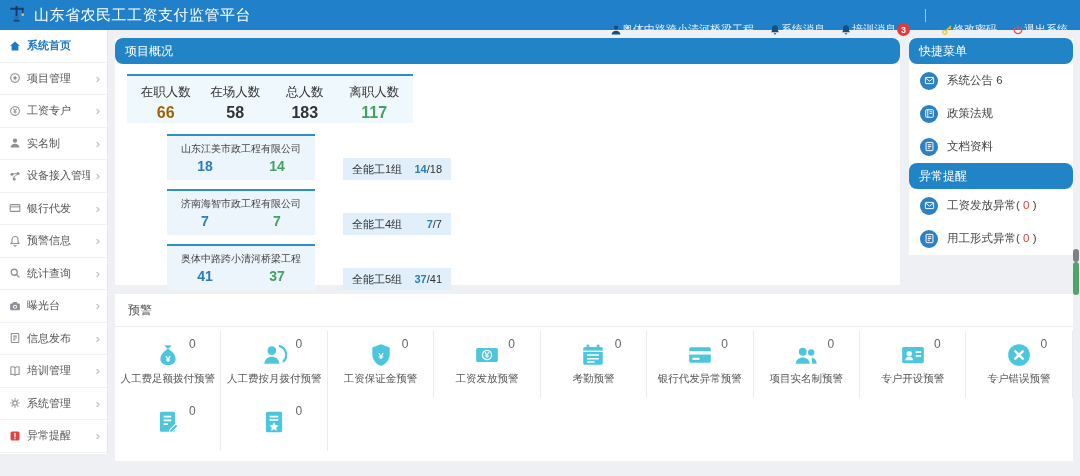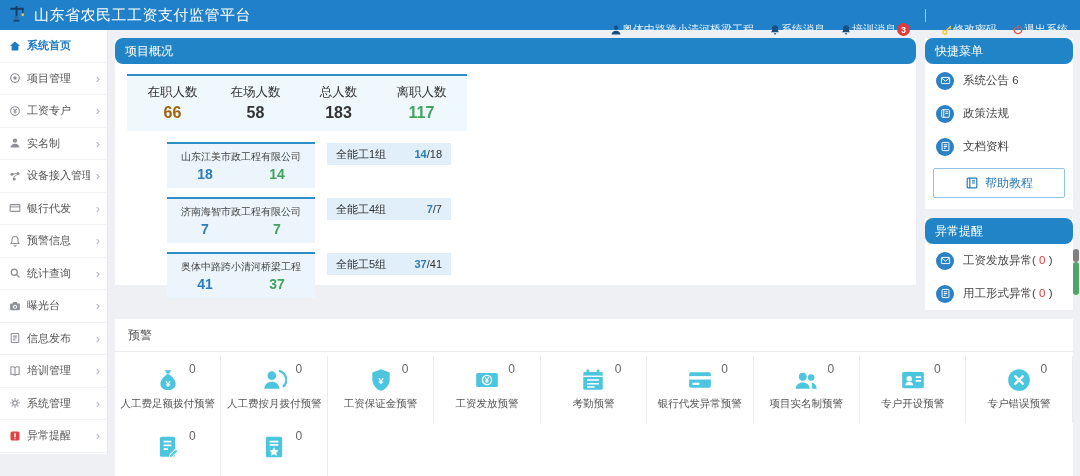--- a/index.html
+++ b/index.html
@@ -29,34 +29,34 @@
   .side-item.icon-red svg { color:#e04343; }
 
   .main { flex:1; padding:8px 7px 0 7px; }
   .toprow { display:flex; gap:9px; }
   .panel { background:#fff; }
   .panel-head { background:#2184c7; color:#fff; font-size:12px; height:26px; line-height:26px; padding:0 10px;border-radius:8px; }
 
   
   .overview { flex:1; height:247px; }
   .panel-body { padding:10px 12px; }
-  .stats { width:340px; background:#eff8fd; border-top:2px solid #2e8fc7; display:flex; padding:8px 4px 9px; margin-bottom:11px; }
+  .stats { width:286px; background:#eff8fd; border-top:2px solid #2e8fc7; display:flex; padding:8px 4px 1px; margin-bottom:11px; }
   .stat { flex:1; text-align:center; }
   .stat-label { font-size:12.5px; color:#333; margin-bottom:3px; white-space:nowrap; }
   .stat-value { font-size:16px; font-weight:bold; }
-  .c-row { display:flex; width:324px; gap:12px; margin-bottom:9px; align-items:flex-start;padding-left:40px; }
+  .c-row { display:flex; width:324px; gap:28px; margin-bottom:9px; align-items:flex-end;padding-left:40px; }
   .company-card { width:148px; background:#ecf5fb; border-top:2px solid #2e8fc7; text-align:center; padding:6px 2px 6px; cursor:pointer; }
   .c-name { font-size:10px; color:#444; white-space:nowrap; }
   .c-nums { display:flex; justify-content:space-around; font-size:14px; font-weight:bold; margin-top:2px; }
   .blue { color:#2b7cb9; } .green { color:#43a35e; } .red { color:#e03b3b; }
   .group-bar { flex:1; background:#e0effa; height:22px; display:flex; align-items:center; justify-content:space-between; padding:0 9px; font-size:11px; color:#333; cursor:pointer; margin-top:1px; }
   .g-val { font-size:11px; color:#333; }
 
   
-  .rightcol { width:148px; display:flex; flex-direction:column; gap:9px; }
+  .rightcol { width:164px; display:flex; flex-direction:column; }
   .q-item { display:flex; align-items:center; gap:9px; padding:7.5px 11px; font-size:11.5px; color:#444; cursor:pointer; white-space:nowrap; }
   .circle-icon { width:18px; height:18px; background:#2c80c4; border-radius:50%; display:flex; align-items:center; justify-content:center; flex:none; }
   .circle-icon svg { width:11px; height:11px; }
   .help-btn { margin:5px 8px 11px; width:calc(100% - 16px); height:30px; background:#fff; border:1px solid #8ec4e8; border-radius:2px; color:#2b7cb9; font-size:12px; font-family:inherit; display:flex; align-items:center; justify-content:center; gap:6px; cursor:pointer; }
   .help-btn svg { width:14px; height:14px; }
 
   
   .warn-panel { margin-top:9px; min-height:167px; }
   .warn-title { font-size:12px; color:#555; padding:8px 13px 7px; border-bottom:1px solid #ededed; }
   .warn-grid { display:flex; flex-wrap:wrap; padding:4px 0 6px; }
@@ -356,27 +356,20 @@
               <div class="q-item">
                 <span class="circle-icon">
                   <svg viewBox="0 0 16 16" fill="none" stroke="#fff" stroke-width="1.4">
                     <rect x="3" y="2" width="10" height="12" rx="1"></rect>
                     <path d="M5.5 5.5h5M5.5 8h5M5.5 10.5h3"></path>
                   </svg>
                 </span>
                 <span>文档资料</span>
               </div>
             </div>
-          <button class="help-btn">
-              <svg viewBox="0 0 16 16" fill="none" stroke="#2b7cb9" stroke-width="1.4">
-                <rect x="2.5" y="2.5" width="11" height="11" rx="1"></rect>
-                <path d="M5.5 2.5v11M8 5.5h3.5M8 8h3.5"></path>
-              </svg>
-              <span>帮助教程</span>
-            </button>
         </section>
         <section class="panel">
           <div class="panel-head">异常提醒</div>
           <div id="exception-list">
               <div class="q-item">
                 <span class="circle-icon">
                   <svg viewBox="0 0 16 16" fill="none" stroke="#fff" stroke-width="1.4">
                     <rect x="2" y="3.5" width="12" height="9" rx="1"></rect>
                     <path d="M2.5 4.5L8 9l5.5-4.5"></path>
                   </svg>

